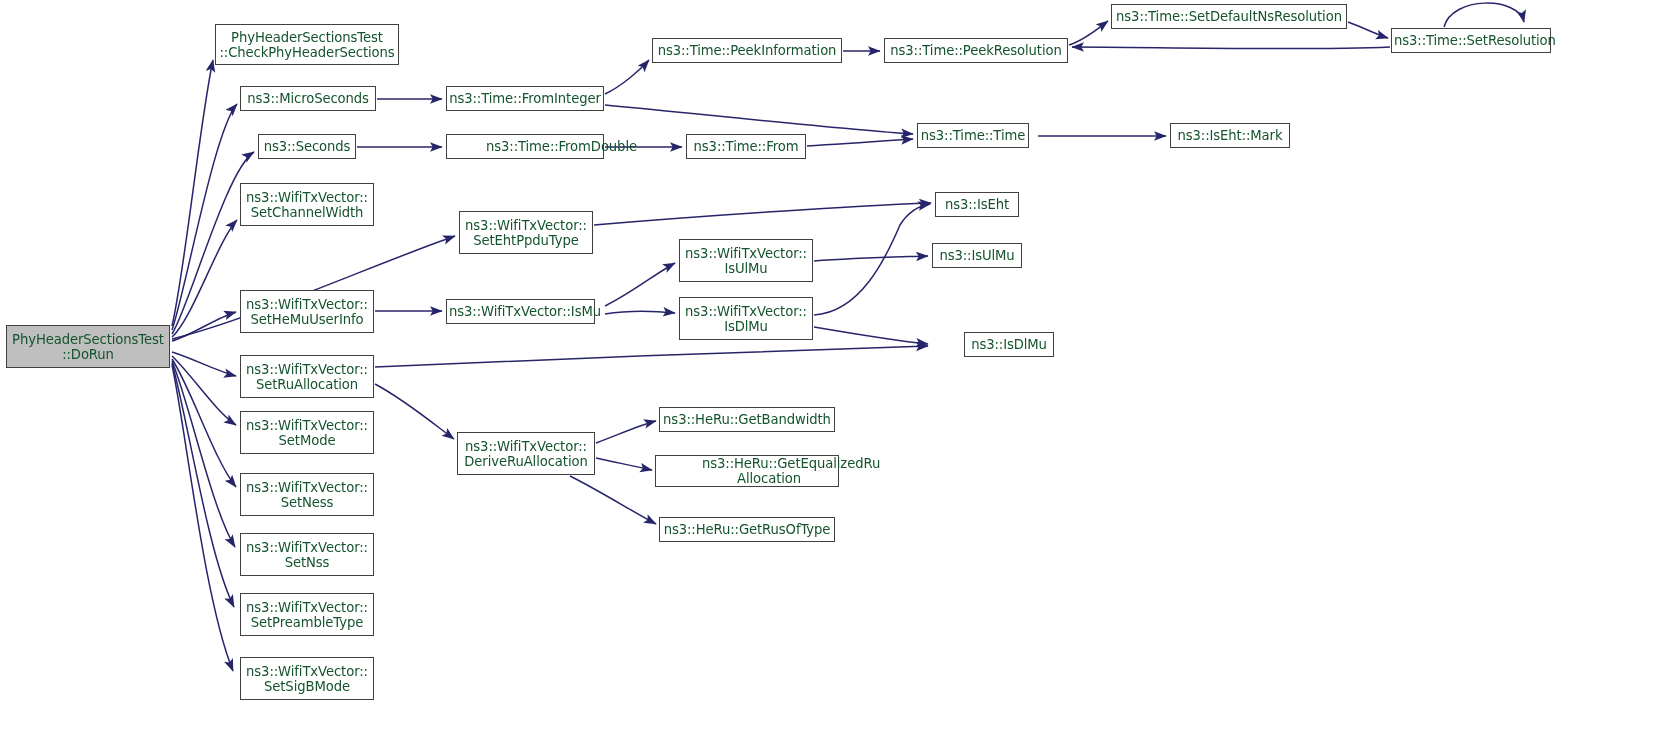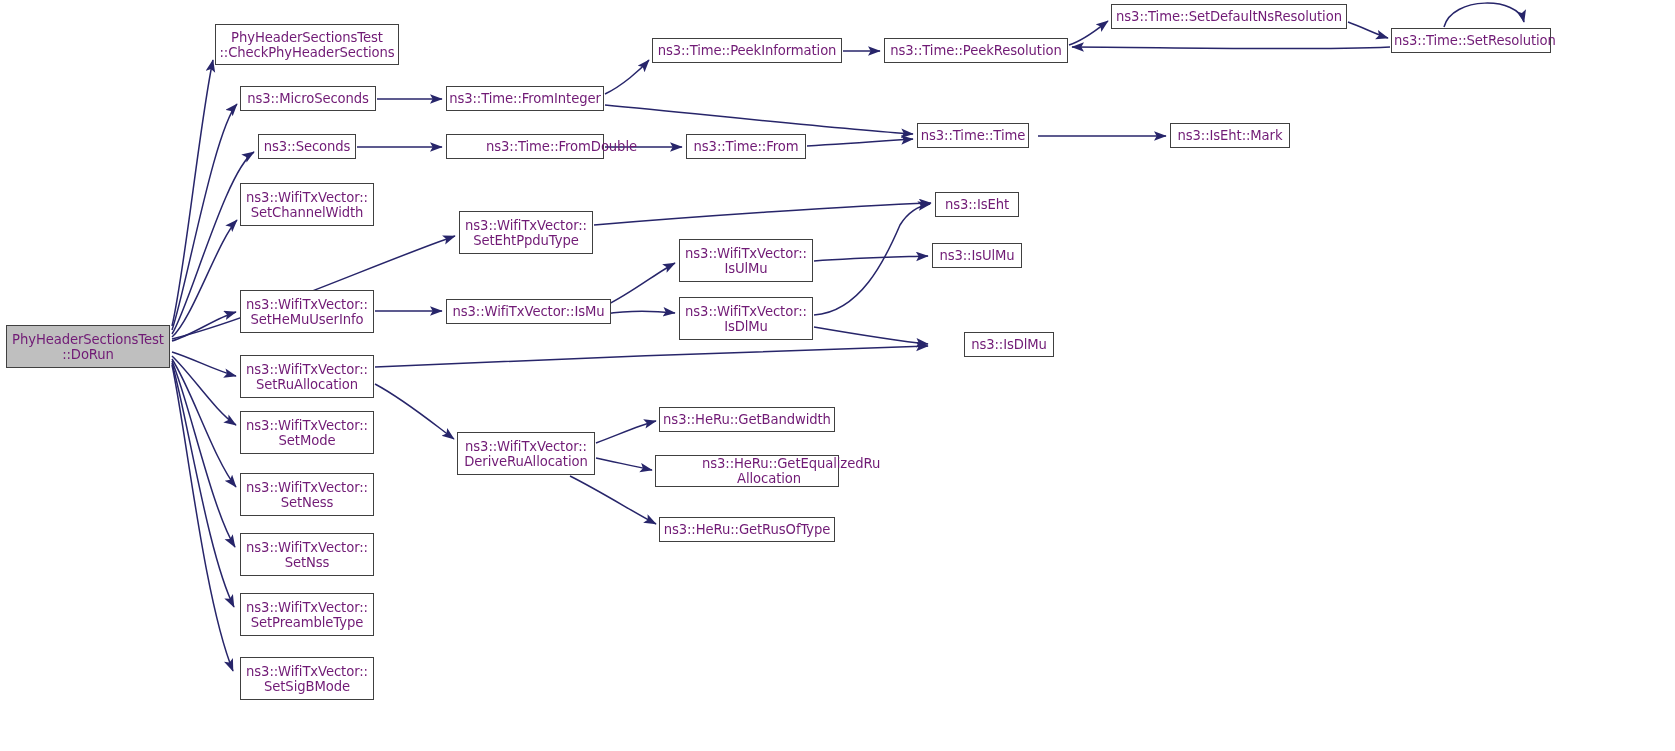--- a/index.html
+++ b/index.html
@@ -21,21 +21,21 @@
     top: 0;
     width: 1675px;
     height: 751px;
     pointer-events: none;
   }
   .node {
     position: absolute;
     box-sizing: border-box;
     border: 1px solid #404040;
     background: #ffffff;
-    color: #701a75;
+    color: #14532d;
     font-size: 13.2px;
     line-height: 15px;
     display: flex;
     align-items: center;
     justify-content: center;
     text-align: center;
     white-space: pre-line;
     letter-spacing: -0.1px;
   }
   .node.highlight {
@@ -117,21 +117,21 @@
       <div class="node" style="left: 240px; top: 533px; width: 134px; height: 43px; border-color: rgb(64, 64, 64); background: rgb(255, 255, 255);"><span class="node-label">ns3::WifiTxVector::
 SetNss</span></div>
       <div class="node" style="left: 240px; top: 593px; width: 134px; height: 43px; border-color: rgb(64, 64, 64); background: rgb(255, 255, 255);"><span class="node-label">ns3::WifiTxVector::
 SetPreambleType</span></div>
       <div class="node" style="left: 240px; top: 657px; width: 134px; height: 43px; border-color: rgb(64, 64, 64); background: rgb(255, 255, 255);"><span class="node-label">ns3::WifiTxVector::
 SetSigBMode</span></div>
       <div class="node" style="left: 446px; top: 86px; width: 158px; height: 25px; border-color: rgb(64, 64, 64); background: rgb(255, 255, 255);"><span class="node-label">ns3::Time::FromInteger</span></div>
       <div class="node" style="left: 446px; top: 134px; width: 158px; height: 25px; border-color: rgb(64, 64, 64); background: rgb(255, 255, 255); padding-left: 37px;"><span class="node-label">ns3::Time::FromDouble</span></div>
       <div class="node" style="left: 459px; top: 211px; width: 134px; height: 43px; border-color: rgb(64, 64, 64); background: rgb(255, 255, 255);"><span class="node-label">ns3::WifiTxVector::
 SetEhtPpduType</span></div>
-      <div class="node" style="left: 446px; top: 299px; width: 165px; height: 25px; border-color: rgb(64, 64, 64); background: rgb(255, 255, 255);"><span class="node-label">ns3::WifiTxVector::IsMu</span></div>
+      <div class="node" style="left: 446px; top: 299px; width: 149px; height: 25px; border-color: rgb(64, 64, 64); background: rgb(255, 255, 255);"><span class="node-label">ns3::WifiTxVector::IsMu</span></div>
       <div class="node" style="left: 457px; top: 432px; width: 138px; height: 43px; border-color: rgb(64, 64, 64); background: rgb(255, 255, 255);"><span class="node-label">ns3::WifiTxVector::
 DeriveRuAllocation</span></div>
       <div class="node" style="left: 652px; top: 38px; width: 190px; height: 25px; border-color: rgb(64, 64, 64); background: rgb(255, 255, 255);"><span class="node-label">ns3::Time::PeekInformation</span></div>
       <div class="node" style="left: 686px; top: 134px; width: 120px; height: 25px; border-color: rgb(64, 64, 64); background: rgb(255, 255, 255);"><span class="node-label">ns3::Time::From</span></div>
       <div class="node" style="left: 679px; top: 239px; width: 134px; height: 43px; border-color: rgb(64, 64, 64); background: rgb(255, 255, 255);"><span class="node-label">ns3::WifiTxVector::
 IsUlMu</span></div>
       <div class="node" style="left: 679px; top: 297px; width: 134px; height: 43px; border-color: rgb(64, 64, 64); background: rgb(255, 255, 255);"><span class="node-label">ns3::WifiTxVector::
 IsDlMu</span></div>
       <div class="node" style="left: 659px; top: 407px; width: 176px; height: 25px; border-color: rgb(64, 64, 64); background: rgb(255, 255, 255);"><span class="node-label">ns3::HeRu::GetBandwidth</span></div>
       <div class="node" style="left: 655px; top: 455px; width: 184px; height: 32px; border-color: rgb(64, 64, 64); background: rgb(255, 255, 255); padding-left: 44px;"><span class="node-label">ns3::HeRu::GetEqualizedRu

